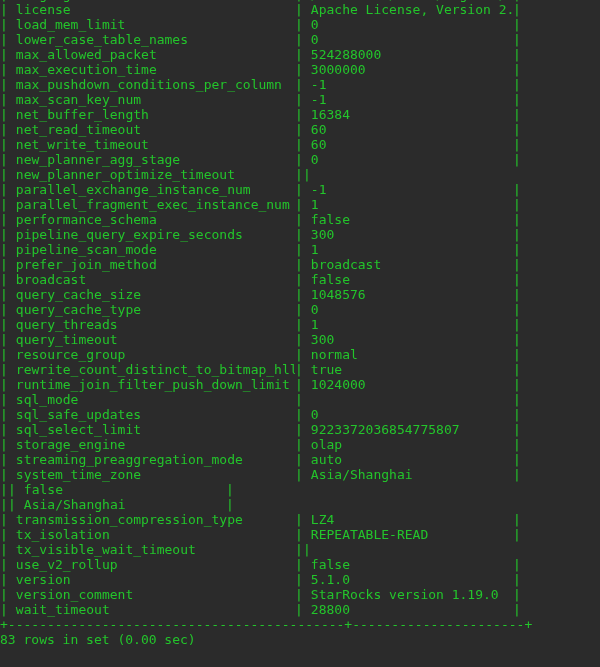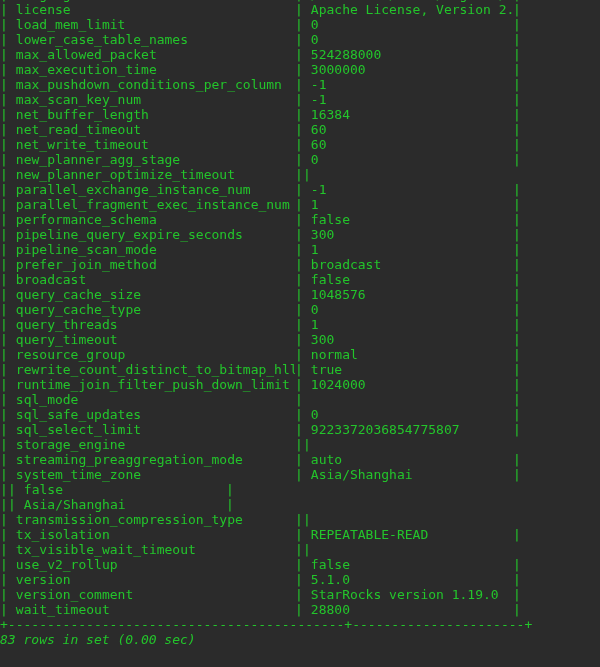--- a/index.html
+++ b/index.html
@@ -61,21 +61,20 @@
   .sep-line {
     height: 15px;
     line-height: 15px;
     white-space: pre;
     letter-spacing: 0;
   }
   .footer-line {
     height: 15px;
     line-height: 15px;
     white-space: pre;
-    font-style: italic;
   }
 </style>
 </head>
 <body>
 
 <div id="terminal">
   <div id="scroll-viewport">
     <div id="table-body">
         <div class="row-line"><span class="pipe">|</span><span class="cell-name"> language</span><span class="pipe">|</span><span class="cell-value"> /starrocks/share/english/</span><span class="pipe">|</span></div>
         <div class="row-line"><span class="pipe">|</span><span class="cell-name"> license</span><span class="pipe">|</span><span class="cell-value"> Apache License, Version 2.0</span><span class="pipe">|</span></div>
@@ -100,26 +99,26 @@
         <div class="row-line"><span class="pipe">|</span><span class="cell-name"> query_cache_size</span><span class="pipe">|</span><span class="cell-value"> 1048576</span><span class="pipe">|</span></div>
         <div class="row-line"><span class="pipe">|</span><span class="cell-name"> query_cache_type</span><span class="pipe">|</span><span class="cell-value"> 0</span><span class="pipe">|</span></div>
         <div class="row-line"><span class="pipe">|</span><span class="cell-name"> query_threads</span><span class="pipe">|</span><span class="cell-value"> 1</span><span class="pipe">|</span></div>
         <div class="row-line"><span class="pipe">|</span><span class="cell-name"> query_timeout</span><span class="pipe">|</span><span class="cell-value"> 300</span><span class="pipe">|</span></div>
         <div class="row-line"><span class="pipe">|</span><span class="cell-name"> resource_group</span><span class="pipe">|</span><span class="cell-value"> normal</span><span class="pipe">|</span></div>
         <div class="row-line"><span class="pipe">|</span><span class="cell-name"> rewrite_count_distinct_to_bitmap_hll</span><span class="pipe">|</span><span class="cell-value"> true</span><span class="pipe">|</span></div>
         <div class="row-line"><span class="pipe">|</span><span class="cell-name"> runtime_join_filter_push_down_limit</span><span class="pipe">|</span><span class="cell-value"> 1024000</span><span class="pipe">|</span></div>
         <div class="row-line"><span class="pipe">|</span><span class="cell-name"> sql_mode</span><span class="pipe">|</span><span class="cell-value"> </span><span class="pipe">|</span></div>
         <div class="row-line"><span class="pipe">|</span><span class="cell-name"> sql_safe_updates</span><span class="pipe">|</span><span class="cell-value"> 0</span><span class="pipe">|</span></div>
         <div class="row-line"><span class="pipe">|</span><span class="cell-name"> sql_select_limit</span><span class="pipe">|</span><span class="cell-value"> 9223372036854775807</span><span class="pipe">|</span></div>
-        <div class="row-line"><span class="pipe">|</span><span class="cell-name"> storage_engine</span><span class="pipe">|</span><span class="pipe">|</span></div>
+        <div class="row-line"><span class="pipe">|</span><span class="cell-name"> storage_engine</span><span class="pipe">|</span><span class="cell-value"> olap</span><span class="pipe">|</span></div>
         <div class="row-line"><span class="pipe">|</span><span class="cell-name"> streaming_preaggregation_mode</span><span class="pipe">|</span><span class="cell-value"> auto</span><span class="pipe">|</span></div>
         <div class="row-line"><span class="pipe">|</span><span class="cell-name"> system_time_zone</span><span class="pipe">|</span><span class="cell-value"> Asia/Shanghai</span><span class="pipe">|</span></div>
         <div class="row-line"><span class="pipe">|</span><span class="pipe">|</span><span class="cell-value"> false</span><span class="pipe">|</span></div>
         <div class="row-line"><span class="pipe">|</span><span class="pipe">|</span><span class="cell-value"> Asia/Shanghai</span><span class="pipe">|</span></div>
-        <div class="row-line"><span class="pipe">|</span><span class="cell-name"> transmission_compression_type</span><span class="pipe">|</span><span class="pipe">|</span></div>
+        <div class="row-line"><span class="pipe">|</span><span class="cell-name"> transmission_compression_type</span><span class="pipe">|</span><span class="cell-value"> LZ4</span><span class="pipe">|</span></div>
         <div class="row-line"><span class="pipe">|</span><span class="cell-name"> tx_isolation</span><span class="pipe">|</span><span class="cell-value"> REPEATABLE-READ</span><span class="pipe">|</span></div>
         <div class="row-line"><span class="pipe">|</span><span class="cell-name"> tx_visible_wait_timeout</span><span class="pipe">|</span><span class="pipe">|</span></div>
         <div class="row-line"><span class="pipe">|</span><span class="cell-name"> use_v2_rollup</span><span class="pipe">|</span><span class="cell-value"> false</span><span class="pipe">|</span></div>
         <div class="row-line"><span class="pipe">|</span><span class="cell-name"> version</span><span class="pipe">|</span><span class="cell-value"> 5.1.0</span><span class="pipe">|</span></div>
         <div class="row-line"><span class="pipe">|</span><span class="cell-name"> version_comment</span><span class="pipe">|</span><span class="cell-value"> StarRocks version 1.19.0</span><span class="pipe">|</span></div>
         <div class="row-line"><span class="pipe">|</span><span class="cell-name"> wait_timeout</span><span class="pipe">|</span><span class="cell-value"> 28800</span><span class="pipe">|</span></div>
       </div>
     <div class="sep-line">+-------------------------------------------+----------------------+</div>
     <div class="footer-line">83 rows in set (0.00 sec)</div>
   </div>

